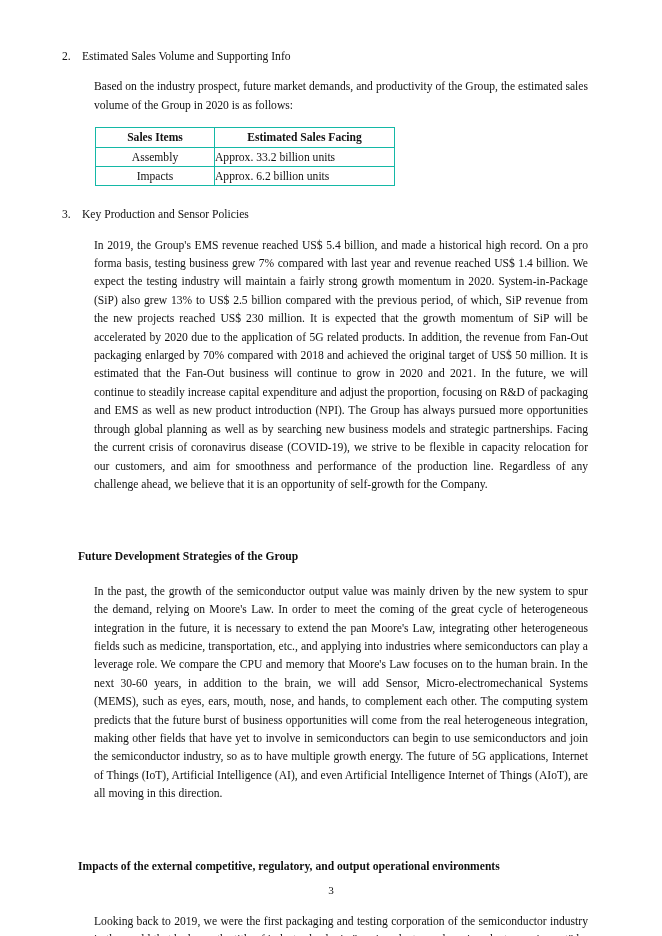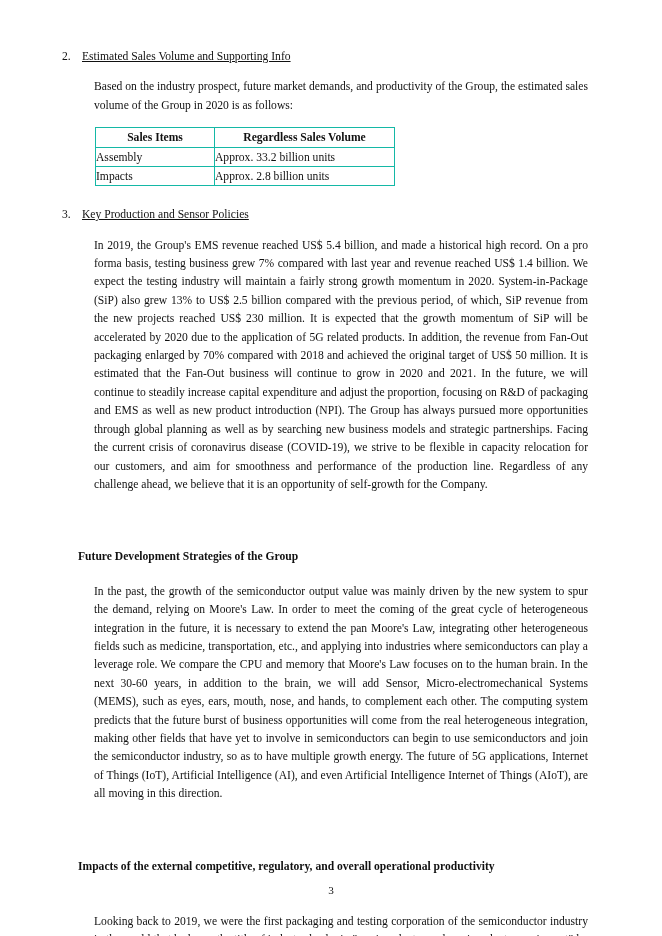--- a/index.html
+++ b/index.html
@@ -36,21 +36,20 @@
     font-size: 11.6px;
     line-height: 18.4px;
   }
   .num-marker {
     width: 20px;
     flex: 0 0 20px;
     text-align: left;
   }
   .num-title {
     flex: 1 1 auto;
-    text-decoration: underline;
   }
 
   
   .para {
     margin: 12px;
     padding-left: 20px;
     font-size: 11.6px;
     line-height: 18.4px;
     text-align: justify;
     text-justify: inter-word;
@@ -91,20 +90,21 @@
     vertical-align: middle;
   }
   table.sales-table th {
     font-weight: bold;
     text-align: center;
     height: 19px;
   }
   .col-item { width: 119px; }
   .col-vol  { width: 180px; }
   td.cell-item {
+    text-align: center;
   }
   td.cell-vol {
     text-align: left;
     padding-left: 6px;
   }
 
   
   .page-number {
     position: absolute;
     left: 0;
@@ -131,31 +131,31 @@
 
       <div class="table-wrap">
         <table class="sales-table">
           <colgroup>
             <col class="col-item">
             <col class="col-vol">
           </colgroup>
           <thead>
             <tr>
               <th>Sales Items</th>
-              <th>Regardless Sales Volume</th>
+              <th>Estimated Sales Facing</th>
             </tr>
           </thead>
           <tbody>
             <tr>
               <td class="cell-item">Assembly</td>
               <td class="cell-vol">Approx. 33.2 billion units</td>
             </tr>
             <tr>
               <td class="cell-item">Impacts</td>
-              <td class="cell-vol">Approx. 2.8 billion units</td>
+              <td class="cell-vol">Approx. 6.2 billion units</td>
             </tr>
           </tbody>
         </table>
       </div>
     </div>
 
     <div class="gap-md"></div>
 
     <div class="numbered-section">
       <div class="num-head">
@@ -168,21 +168,21 @@
     <div class="gap-lg"></div>
 
     <div class="numbered-section">
       <p class="section-heading">Future Development Strategies of the Group</p>
       <p class="para">In the past, the growth of the semiconductor output value was mainly driven by the new system to spur the demand, relying on Moore's Law. In order to meet the coming of the great cycle of heterogeneous integration in the future, it is necessary to extend the pan Moore's Law, integrating other heterogeneous fields such as medicine, transportation, etc., and applying into industries where semiconductors can play a leverage role. We compare the CPU and memory that Moore's Law focuses on to the human brain. In the next 30-60 years, in addition to the brain, we will add Sensor, Micro-electromechanical Systems (MEMS), such as eyes, ears, mouth, nose, and hands, to complement each other. The computing system predicts that the future burst of business opportunities will come from the real heterogeneous integration, making other fields that have yet to involve in semiconductors can begin to use semiconductors and join the semiconductor industry, so as to have multiple growth energy. The future of 5G applications, Internet of Things (IoT), Artificial Intelligence (AI), and even Artificial Intelligence Internet of Things (AIoT), are all moving in this direction.</p>
     </div>
 
     <div class="gap-lg"></div>
 
     <div class="numbered-section">
-      <p class="section-heading">Impacts of the external competitive, regulatory, and overall operational productivity</p>
+      <p class="section-heading">Impacts of the external competitive, regulatory, and output operational environments</p>
       <div class="gap-sm"></div>
       <p class="para">Looking back to 2019, we were the first packaging and testing corporation of the semiconductor industry in the world that had won the title of industry leader in "semiconductor and semiconductor equipment" by Dow Jones Sustainability Index (DJSI) for four consecutive years. Once again, we had demonstrated to the world that while we were constantly enhancing our competitiveness in the industry, we were also taking root in the cultivation of corporate social</p>
     </div>
 
   </div>
 
   <div class="page-number">3</div>
 </div>
 
 </body></html>

